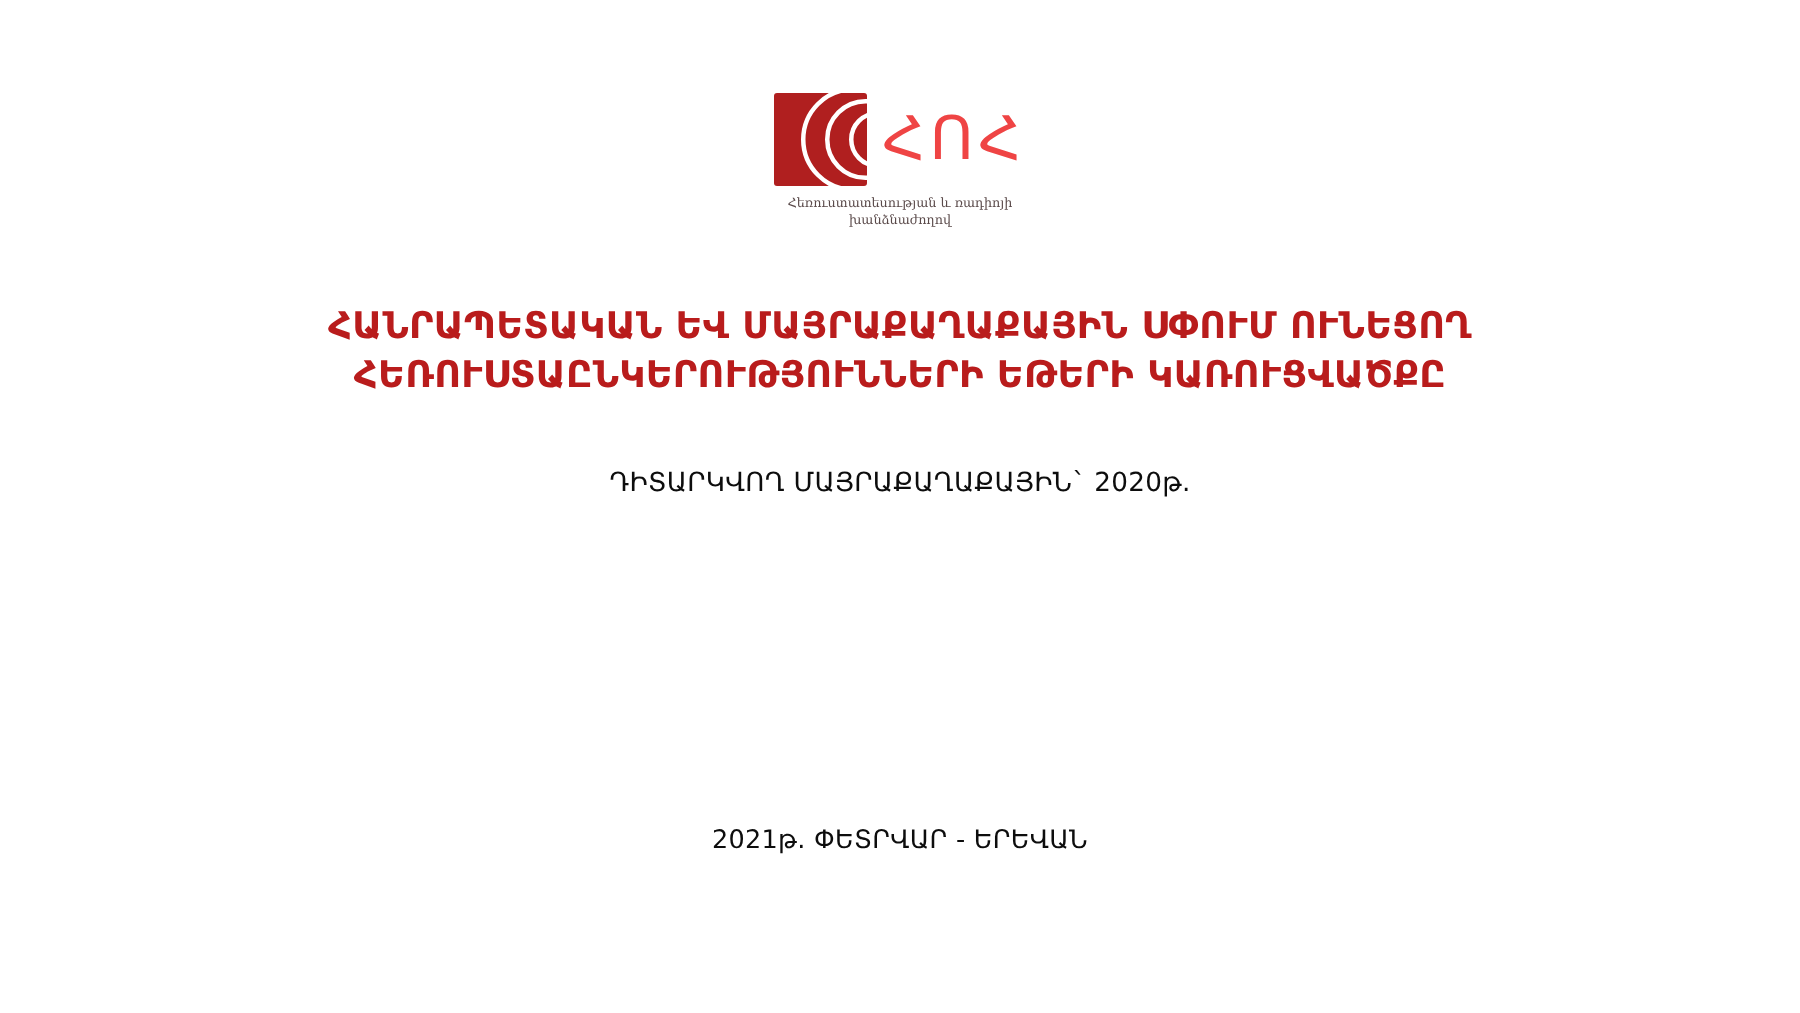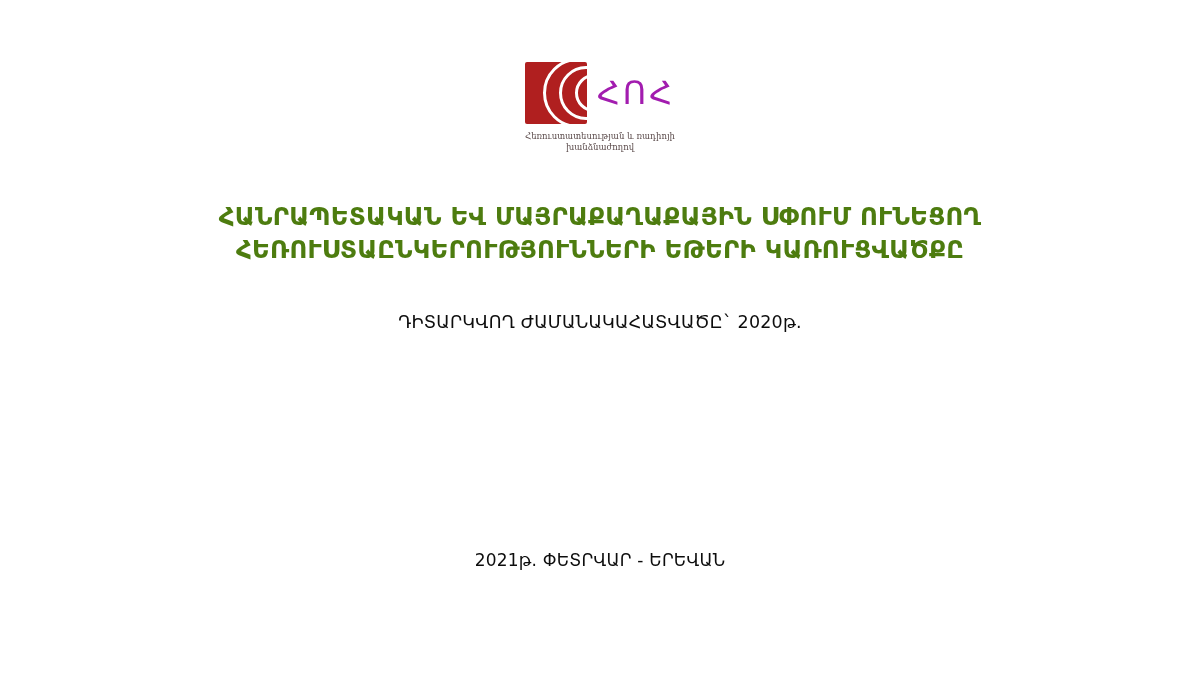--- a/index.html
+++ b/index.html
@@ -57,23 +57,23 @@
     top: 50%;
     transform: translateY(-50%);
     background: transparent;
   }
   .logo-mark .a1 { width: 64px;  height: 64px; }
   .logo-mark .a2 { width: 48px;  height: 48px; }
   .logo-mark .a3 { width: 32px;  height: 32px; }
 
   .logo-text {
     font-family: Liberation Serif, serif;
-    font-size: 32px;
+    font-size: 40px;
     letter-spacing: 3px;
-    color: #a21caf;
+    color: #ef4444;
     line-height: 1;
     white-space: nowrap;
   }
   .logo-sub {
     margin-top: 7px;
     font-family: "DejaVu Serif", "Liberation Serif", serif;
     font-size: 8.5px;
     line-height: 1.35;
     color: #5a4a4a;
     text-align: center;
@@ -82,21 +82,21 @@
 
   
   .title {
     margin-top: 46px;
     font-size: 24.5px;
     font-weight: bold;
     text-align: center;
     line-height: 1.35;
     letter-spacing: 0.2px;
     max-width: 920px;
-    color: #4d7c0f;
+    color: #b91c1c;
   }
 
   .subtitle {
     margin-top: 62px;
     font-size: 25px;
     font-style: italic;
     text-align: center;
     letter-spacing: 0.4px;
     color: #0d0d0d;
     white-space: nowrap;
@@ -135,17 +135,17 @@
 
       </div>
       <div class="logo-text">ՀՈՀ</div>
     </div>
     <div class="logo-sub">Հեռուստատեսության և ռադիոյի խանձնաժողով</div>
   </div>
 
   <div class="title">ՀԱՆՐԱՊԵՏԱԿԱՆ ԵՎ ՄԱՅՐԱՔԱՂԱՔԱՅԻՆ  ՍՓՈՒՄ  ՈՒՆԵՑՈՂ ՀԵՌՈՒՍՏԱԸՆԿԵՐՈՒԹՅՈՒՆՆԵՐԻ ԵԹԵՐԻ ԿԱՌՈՒՑՎԱԾՔԸ</div>
 
 
-  <div class="period">ԴԻՏԱՐԿՎՈՂ ԺԱՄԱՆԱԿԱՀԱՏՎԱԾԸ` 2020թ.</div>
+  <div class="period">ԴԻՏԱՐԿՎՈՂ ՄԱՅՐԱՔԱՂԱՔԱՅԻՆ` 2020թ.</div>
 
   <div class="footer">2021թ. ՓԵՏՐՎԱՐ - ԵՐԵՎԱՆ</div>
 
 </div>
 
 </body></html>

